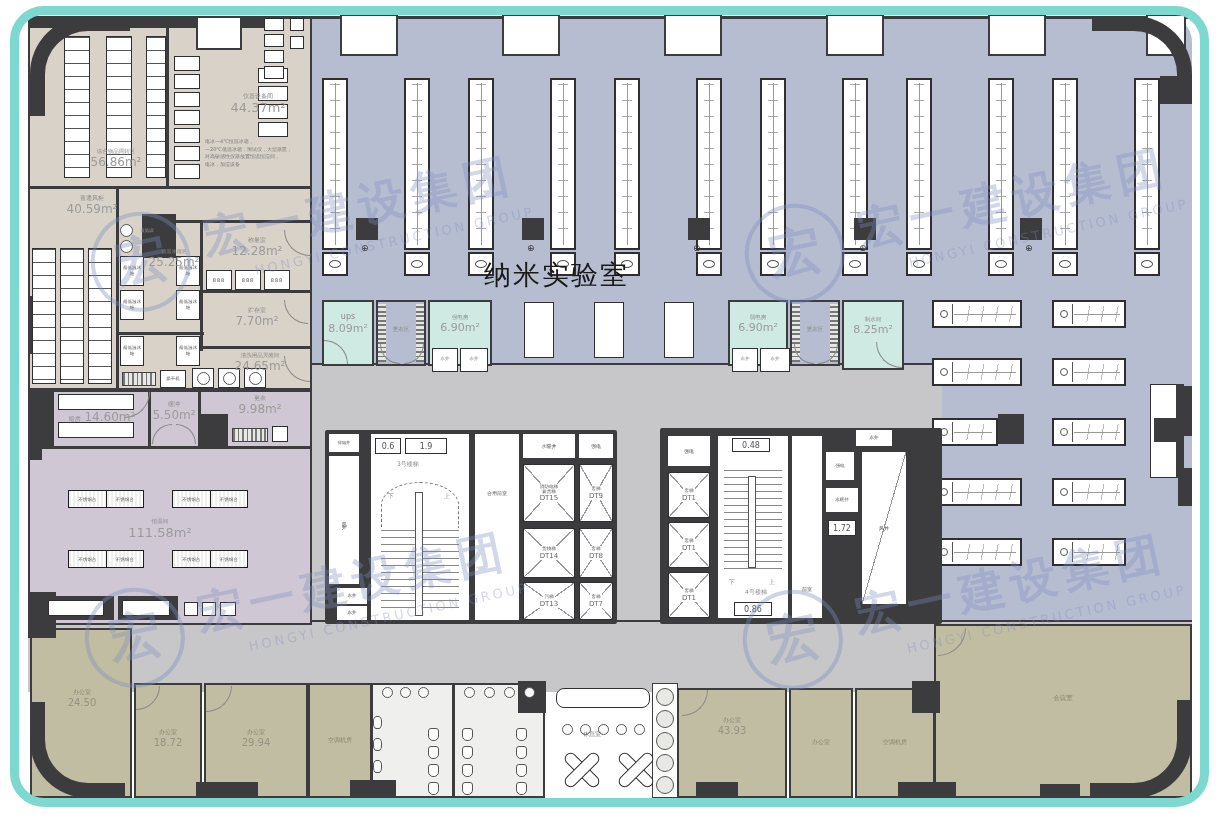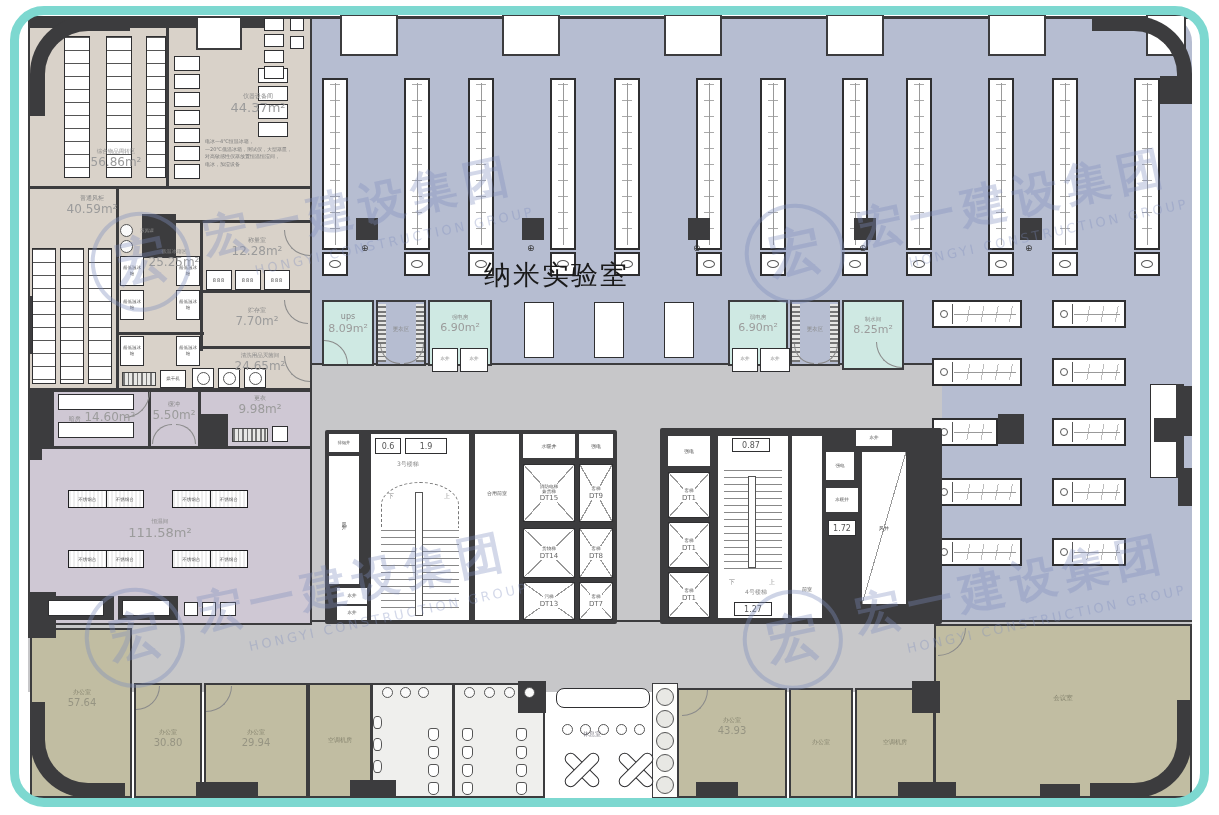--- a/index.html
+++ b/index.html
@@ -491,33 +491,33 @@
     </div>
     <div class="elev" style="left:8px;top:94px;width:42px;height:46px">
       <span>客梯</span>
         <span class="eid">DT1</span>
     </div>
     <div class="elev" style="left:8px;top:144px;width:42px;height:46px">
       <span>客梯</span>
         <span class="eid">DT1</span>
     </div>
     <div class="cell" style="left:58px;top:8px;width:70px;height:182px"></div>
-    <div class="numbox" style="left:72px;top:10px;width:38px;height:14px">0.87</div>
+    <div class="numbox" style="left:72px;top:10px;width:38px;height:14px">0.48</div>
     <div class="treads" style="left:64px;top:42px;width:58px;height:104px"></div>
     <div class="abs" style="left:88px;top:48px;width:8px;height:92px;background:#fff;border:1px solid #555;box-sizing:border-box"></div>
     <div class="lab" style="left:66px;top:150px;width:12px">
         <span class="rn">下</span>
       </div>
     <div class="lab" style="left:106px;top:150px;width:12px">
         <span class="rn">上</span>
       </div>
     <div class="lab" style="left:72px;top:160px;width:48px">
         <span class="rn">4号楼梯</span>
       </div>
-    <div class="numbox" style="left:74px;top:174px;width:38px;height:14px">1.27</div>
+    <div class="numbox" style="left:74px;top:174px;width:38px;height:14px">0.86</div>
     <div class="cell" style="left:132px;top:8px;width:30px;height:182px;align-items:flex-end;padding-bottom:26px">前室</div>
     <div class="cell" style="left:166px;top:24px;width:28px;height:28px;font-size:4.5px">强电</div>
     <div class="cell" style="left:166px;top:60px;width:32px;height:24px;font-size:4.5px">水暖井</div>
     <div class="numbox" style="left:168px;top:92px;width:28px;height:16px">1.72</div>
     <div class="cell" style="left:202px;top:24px;width:44px;height:152px;background:
         linear-gradient(to bottom right,transparent calc(50% - .5px),#999 calc(50% - .5px) calc(50% + .5px),transparent calc(50% + .5px)),#fff">风井</div>
     <div class="cell" style="left:196px;top:2px;width:36px;height:16px;font-size:4.5px">水井</div>
   </div>
 
   <div class="wall" style="left:452px;top:683px;width:3px;height:115px"></div>
@@ -559,25 +559,25 @@
       <i></i>
     </div>
   <div class="circ" style="left:656px;top:688px;width:18px;height:18px;background:#e8e8e4"></div>
   <div class="circ" style="left:656px;top:710px;width:18px;height:18px;background:#e8e8e4"></div>
   <div class="circ" style="left:656px;top:732px;width:18px;height:18px;background:#e8e8e4"></div>
   <div class="circ" style="left:656px;top:754px;width:18px;height:18px;background:#e8e8e4"></div>
   <div class="circ" style="left:656px;top:776px;width:18px;height:18px;background:#e8e8e4"></div>
 
   <div class="lab" style="left:52px;top:688px;width:60px">
     <span class="oln">办公室</span>
-      <span class="ola">57.64</span>
+      <span class="ola">24.50</span>
   </div>
   <div class="lab" style="left:140px;top:728px;width:56px">
     <span class="oln">办公室</span>
-      <span class="ola">30.80</span>
+      <span class="ola">18.72</span>
   </div>
   <div class="lab" style="left:222px;top:728px;width:68px">
     <span class="oln">办公室</span>
       <span class="ola">29.94</span>
   </div>
   <div class="lab" style="left:312px;top:736px;width:56px">
       <span class="oln">空调机房</span>
     </div>
   <div class="lab" style="left:568px;top:730px;width:48px;z-index:6">
       <span class="oln" style="color:#77757f">休息室</span>

